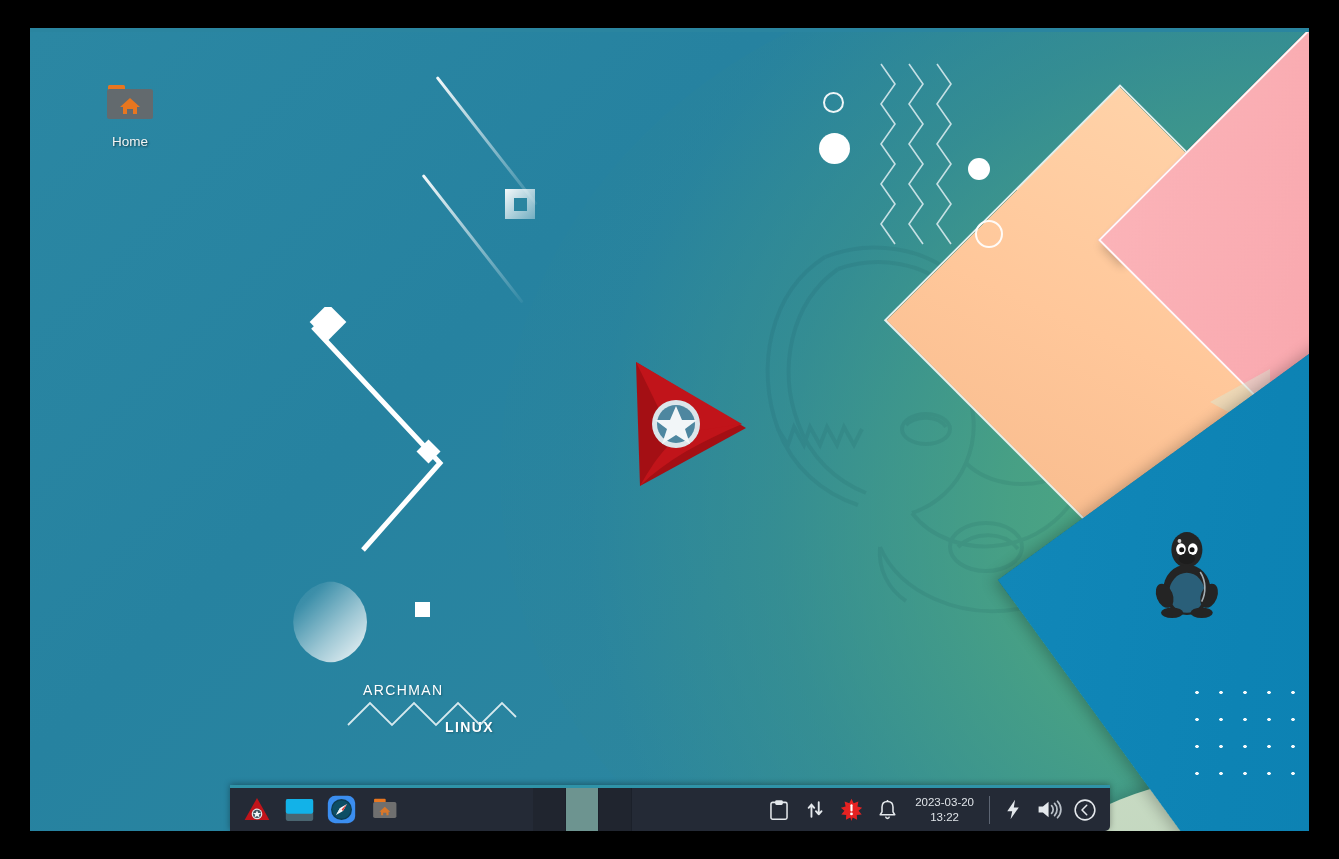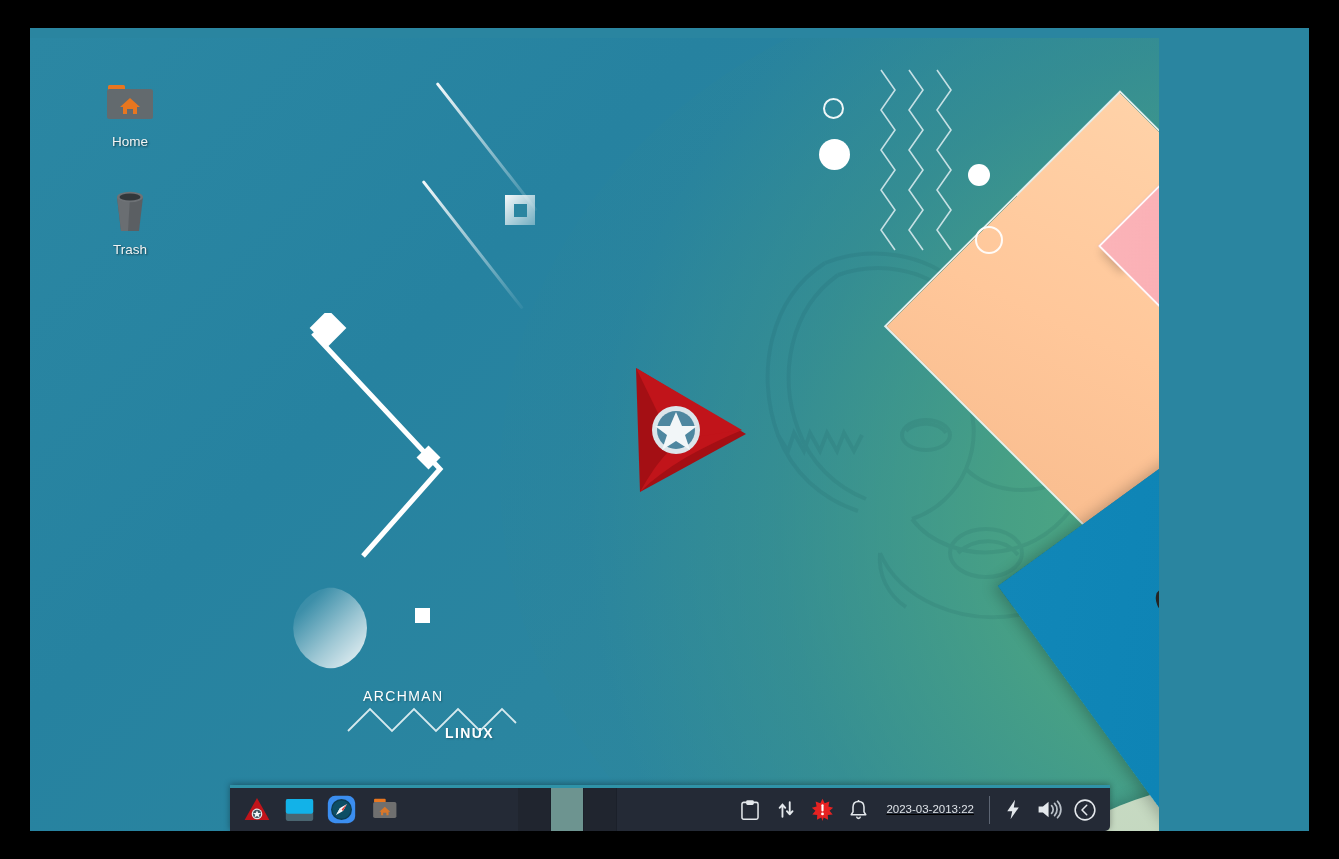--- a/index.html
+++ b/index.html
@@ -24,22 +24,22 @@
     position: absolute;
     left: 30px; top: 28px;
     width: 1279px; height: 803px;
     overflow: hidden;
     background: #2a85a0;
   }
 
   
   #wallpaper {
     position: absolute;
-    left: 0; top: 10px;
-    width: 1129px; height: 803px;
+    left: 0; top: 4px;
+    width: 1279px; height: 803px;
     overflow: hidden;
   }
   .wp-base {
     position: absolute; inset: 0;
     background: linear-gradient(135deg, #2b87a3 0%, #2682a0 35%, #2a85a0 60%, #2d8aa2 100%);
   }
   
   .wp-greenblob {
     position: absolute;
     left: 470px; top: -60px;
@@ -255,25 +255,24 @@
   .tb-tray {
     display: flex; align-items: center; gap: 2px;
     padding-right: 8px;
   }
   .tb-tray-item {
     width: 34px; height: 40px;
     display: flex; align-items: center; justify-content: center;
     cursor: pointer; border-radius: 3px;
   }
   .tb-clock {
-    display: flex; flex-direction: row;
+    display: flex; flex-direction: column;
     align-items: center; justify-content: center;
     padding: 0 9px; cursor: pointer;
     line-height: 1.25;
-    text-decoration: underline;
   }
   .tb-clock .d, .tb-clock .t {
     color: #dfe3e8; font-size: 11.5px;
     font-family: "Liberation Sans", sans-serif;
   }
   .tb-sep {
     width: 1px; height: 28px; align-self: center;
     background: #5d6573; margin: 0 4px;
   }
 </style>
@@ -396,31 +395,20 @@
       <div class="glyph">
         <svg viewBox="0 0 52 44" width="52" height="44">
           <rect x="4" y="4" width="17" height="6" rx="1.5" fill="#e8761f"></rect>
           <rect x="3" y="8" width="46" height="30" rx="2.5" fill="#636a6e"></rect>
           <path d="M26 17 L36 26 L33 26 L33 33 L29 33 L29 28 L23 28 L23 33 L19 33 L19 26 L16 26 Z" fill="#e8761f"></path>
         </svg>
       </div>
       <div class="lbl">Home</div>
     </div>
 
-    <div id="icon-trash" class="dicon">
-      <div class="glyph">
-        <svg viewBox="0 0 52 48" width="52" height="48">
-          <path d="M13 10 L39 10 L35 44 L17 44 Z" fill="#5b5f63"></path>
-          <path d="M13 10 L26 10 L24 44 L17 44 Z" fill="#6a6e72"></path>
-          <ellipse cx="26" cy="10" rx="13" ry="5.2" fill="#6e7276"></ellipse>
-          <ellipse cx="26" cy="10" rx="10.5" ry="3.6" fill="#32373b"></ellipse>
-        </svg>
-      </div>
-      <div class="lbl">Trash</div>
-    </div>
 
     <div id="taskbar">
 
       <div class="tb-left">
         <div class="tb-app" title="Archman Menu">
           <svg viewBox="0 0 34 30" width="30" height="27">
             <path d="M17 2 L31 27 L3 27 Z" fill="#c1141a"></path>
             <circle cx="17" cy="20" r="6" fill="#dfe6ea"></circle>
             <circle cx="17" cy="20" r="4.6" fill="#3f5560"></circle>
             <path d="M17 16 L18.4 19 L21.6 19 L19 21 L20 24.2 L17 22.3 L14 24.2 L15 21 L12.4 19 L15.6 19 Z" fill="#f2f6f8"></path>

